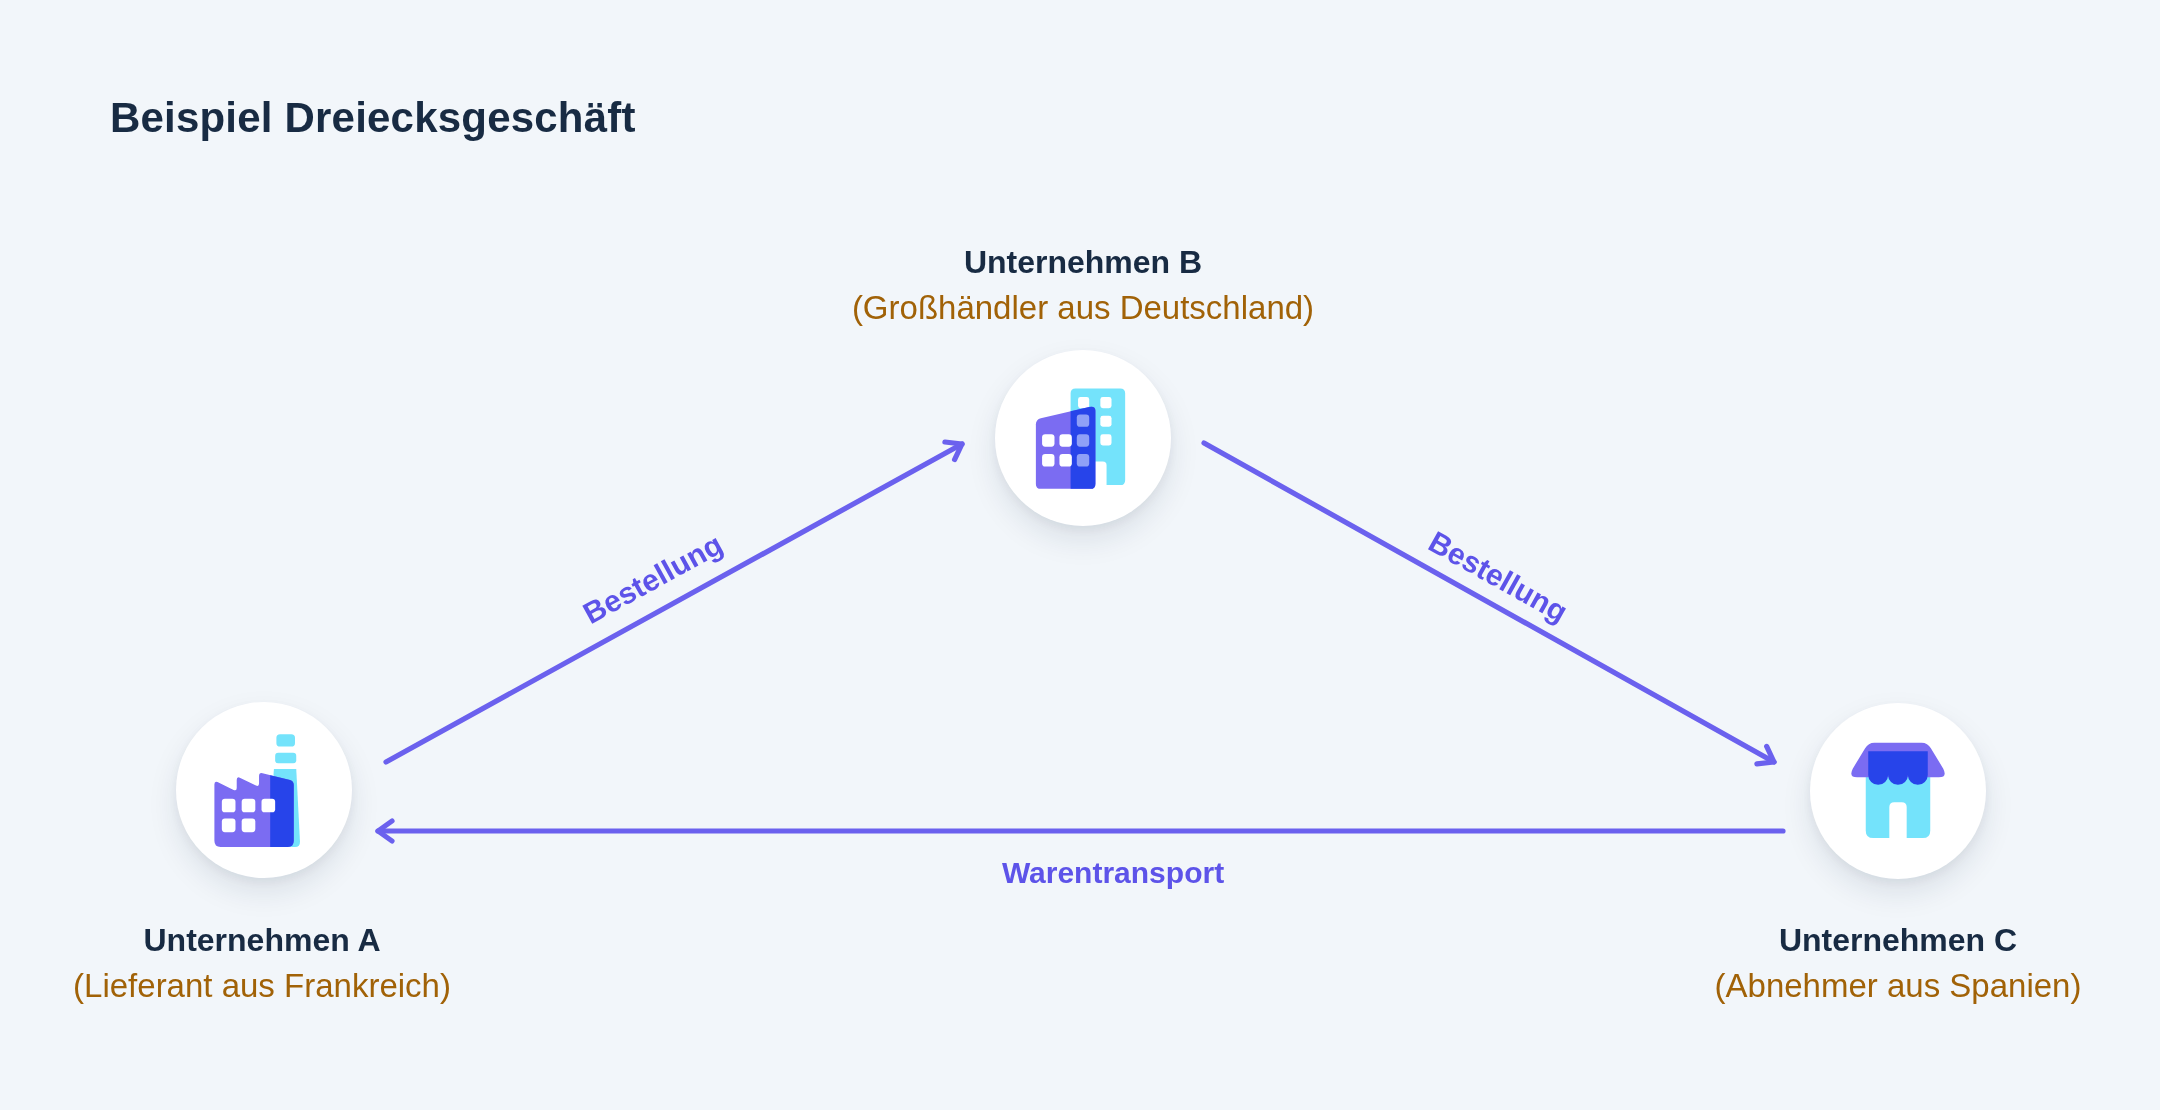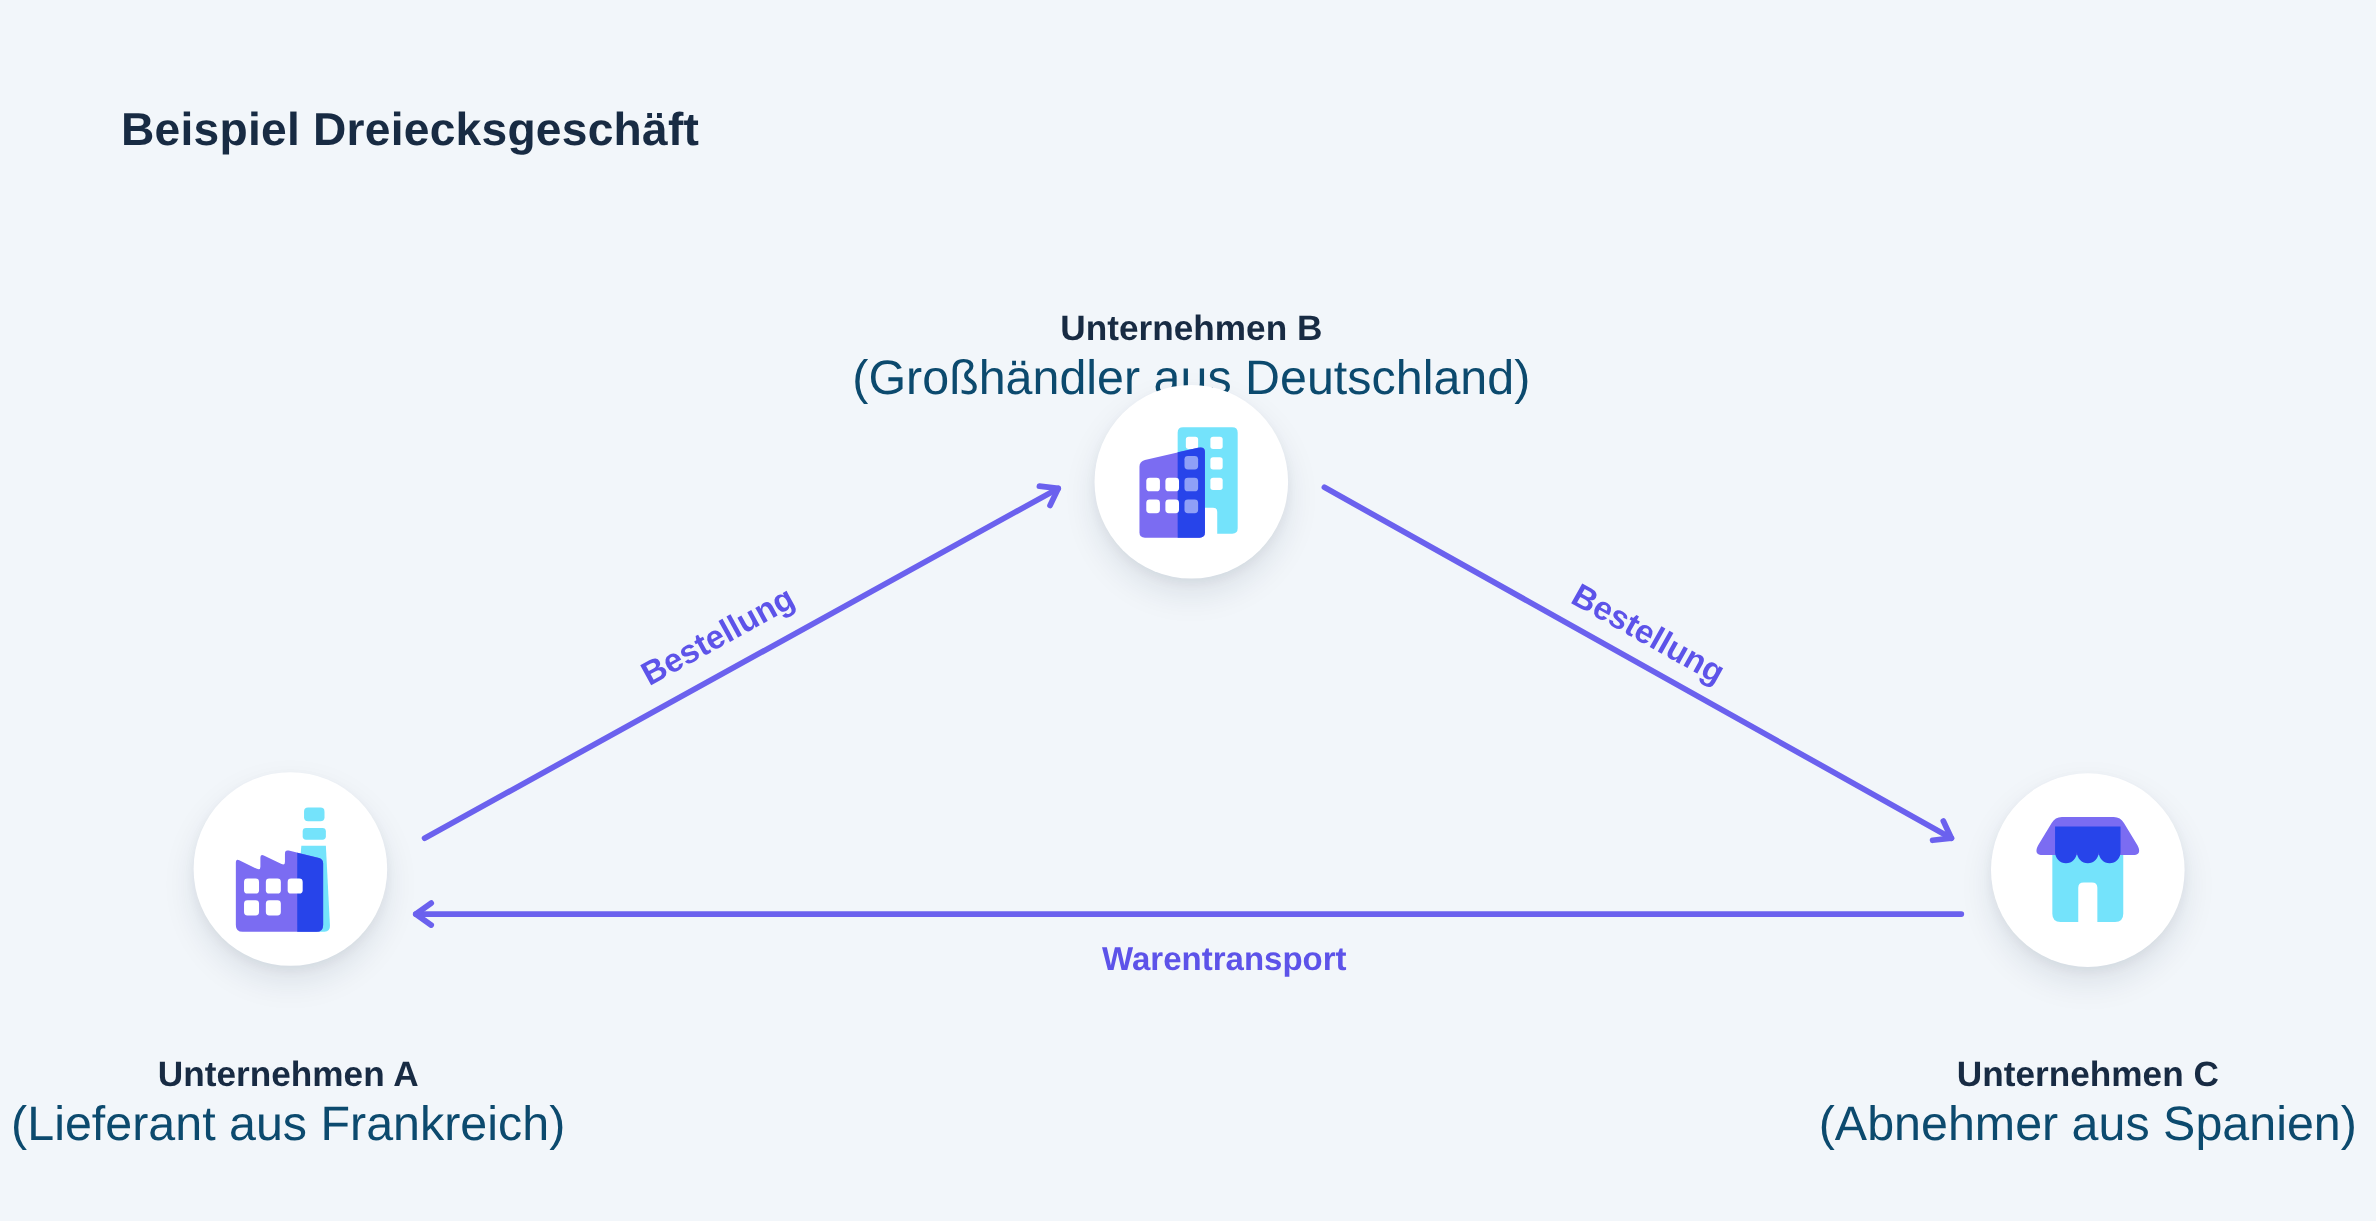--- a/index.html
+++ b/index.html
@@ -13,22 +13,22 @@
   }
   .node-circle{
     position:absolute;width:176px;height:176px;border-radius:50%;
     background:#ffffff;box-shadow:0 14px 30px rgba(24,43,67,.10), 0 4px 10px rgba(24,43,67,.05);
     display:flex;align-items:center;justify-content:center;
   }
   .node-circle svg{width:124px;height:124px;display:block;}
   .node-text{
     position:absolute;width:700px;text-align:center;line-height:45px;
   }
-  .node-label{font-size:32px;font-weight:700;color:#182b43;margin-top:36px;}
-  .node-sublabel{font-size:44px;font-weight:400;color:#0c4a6e;}
+  .node-label{font-size:32px;font-weight:700;color:#182b43;}
+  .node-sublabel{font-size:33px;font-weight:400;color:#a16207;}
   .center-label{
     position:absolute;left:1083px;top:671px;transform:translate(-50%,-50%);
     font-size:33px;font-weight:700;color:#182b43;white-space:nowrap;
   }
   .edge-label{
     position:absolute;font-size:30px;font-weight:700;color:#5d53e9;white-space:nowrap;
   }
   .edge-label.rot-left {left:653px;top:579px;transform:translate(-50%,-50%) rotate(-28.8deg);}
   .edge-label.rot-right{left:1498px;top:577px;transform:translate(-50%,-50%) rotate(29.2deg);}
   .edge-label.horiz    {left:1113px;top:873px;transform:translate(-50%,-50%);}

